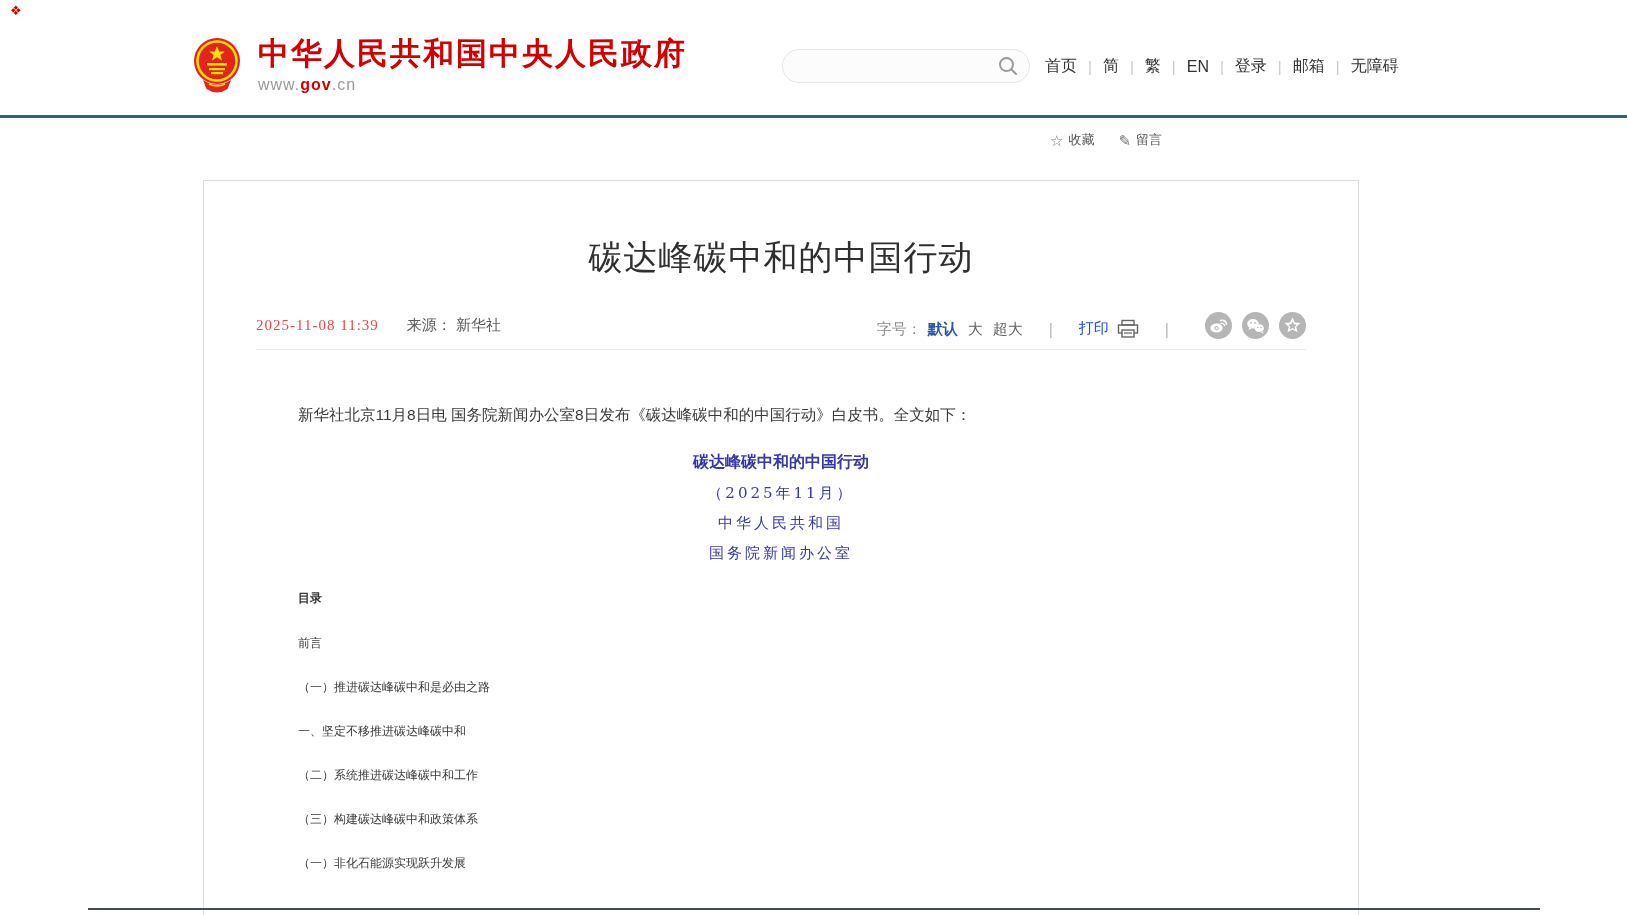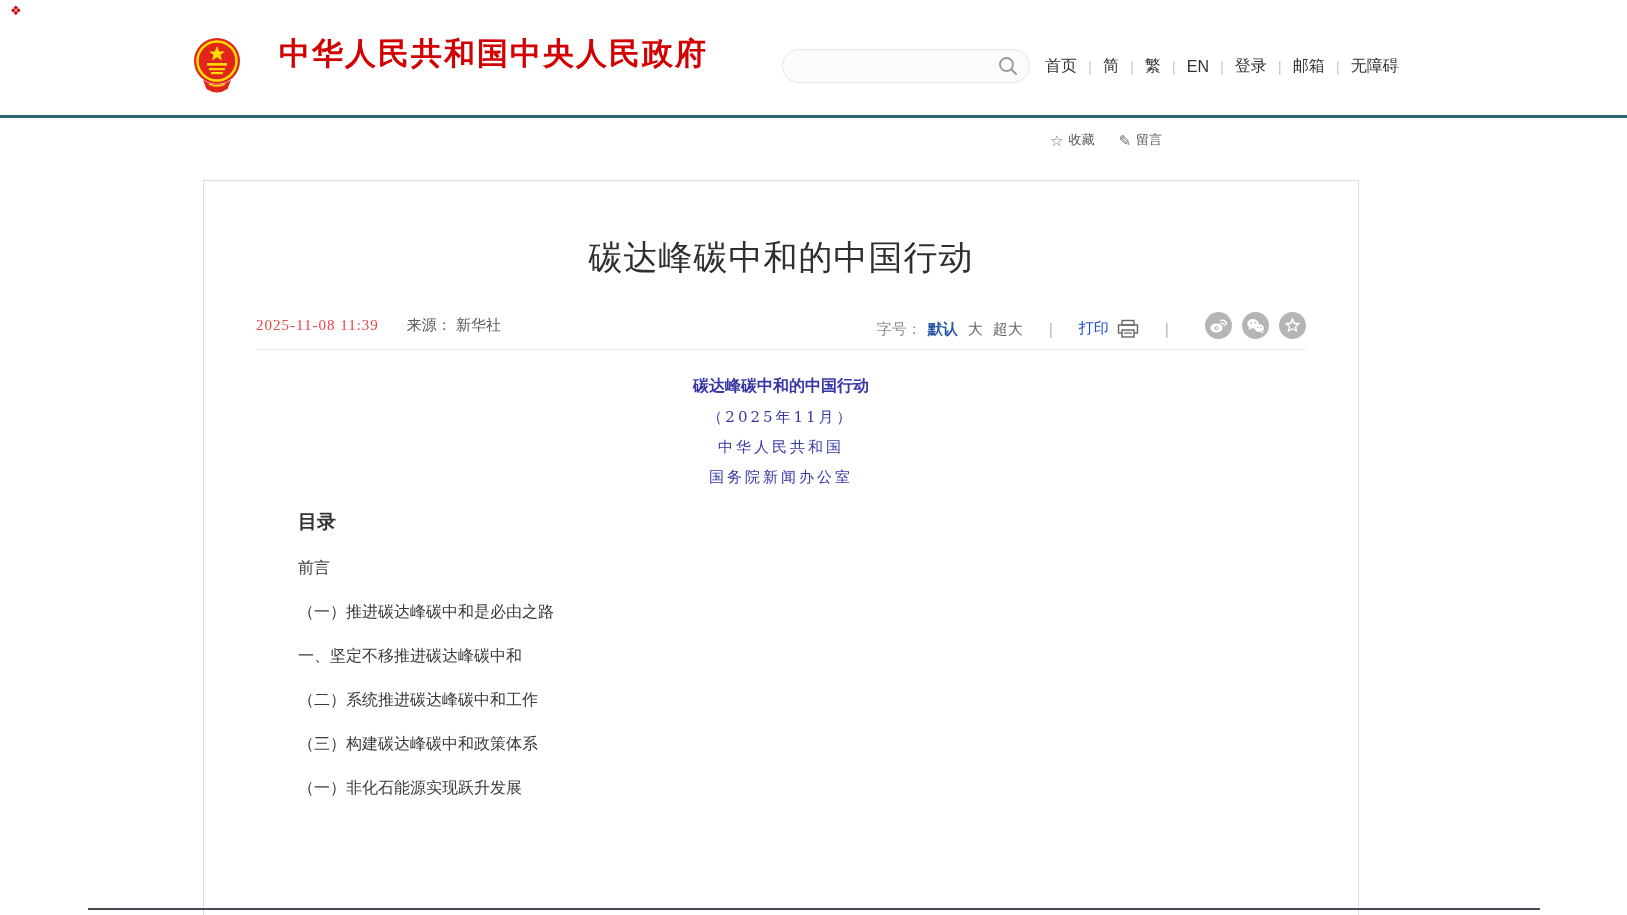--- a/index.html
+++ b/index.html
@@ -13,21 +13,21 @@
   .top-header{
     position:absolute;left:0;top:0;width:1627px;height:118px;
     background:#fff;border-bottom:3px solid #2d6374;box-sizing:border-box;
   }
   .corner-mark{position:absolute;left:10px;top:3px;width:16px;height:15px;color:#d20000;font-size:13px;line-height:15px;}
   .brand{position:absolute;left:190px;top:36px;display:flex;align-items:flex-start;}
   .emblem{width:54px;height:58px;margin-right:14px;}
   .brand-text{display:flex;flex-direction:column;}
   .site-title{
     color:#d20000;font-size:31px;font-weight:bold;letter-spacing:2px;
-    line-height:36px;white-space:nowrap;margin-left:21px;
+    line-height:36px;white-space:nowrap;
   }
   .site-url{font-size:16px;color:#9a9a9a;margin-top:4px;letter-spacing:1px;}
   .site-url .red{color:#d20000;font-weight:bold;}
   .search-box{
     position:absolute;left:782px;top:49px;width:248px;height:34px;
     border:1px solid #e5e5e5;border-radius:18px;background:#fcfcfc;
     box-sizing:border-box;display:flex;align-items:center;justify-content:flex-end;
   }
   .search-input{
     flex:1;border:none;outline:none;background:transparent;
@@ -77,22 +77,22 @@
   
   .body-text{padding:0 42px;font-size:15.5px;color:#3a3a3a;}
   .lead{margin:54px 0 0 0;line-height:22px;}
   .doc-title{
     margin:26px 0 0 0;text-align:center;font-weight:bold;color:#3737a6;font-size:16px;line-height:20px;
   }
   .doc-sub{
     margin:12px 0 0 0;text-align:center;color:#3737a6;font-size:15px;line-height:18px;
     font-family:"DejaVu Serif","Liberation Serif",serif;letter-spacing:3px;
   }
-  .toc-heading{margin:26px 0 0 0;font-weight:bold;font-size:19px;color:#333;line-height:20px;}
-  .toc-line{margin:27px 0 0 0;font-size:16px;color:#3a3a3a;line-height:17px;}
+  .toc-heading{margin:26px 0 0 0;font-weight:bold;font-size:12px;color:#333;line-height:20px;}
+  .toc-line{margin:27px 0 0 0;font-size:12px;color:#3a3a3a;line-height:17px;}
   
   .footer-line{
     position:absolute;left:88px;top:908px;width:1452px;height:2px;background:#434c55;
   }
 </style>
 </head>
 <body>
 
 <div class="top-header">
   <div class="corner-mark">❖</div>
@@ -103,20 +103,21 @@
       <circle cx="27" cy="25" r="19.5" fill="none" stroke="#ffde00" stroke-width="2.5"></circle>
       <path d="M27 10 l2.2 5.4 5.6 .2 -4.4 3.4 1.6 5.5 -5 -3.2 -5 3.2 1.6 -5.5 -4.4 -3.4 5.6 -.2 z" fill="#ffde00"></path>
       <rect x="17" y="27" width="20" height="2.6" fill="#ffde00"></rect>
       <rect x="19" y="32" width="16" height="2.2" fill="#ffde00"></rect>
       <rect x="21" y="36" width="12" height="2.2" fill="#ffde00"></rect>
       <path d="M13 44 q14 9 28 0 l-3.5 9 q-10.5 7 -21 0 z" fill="#e1251b"></path>
       <path d="M19 48 q8 4 16 0" stroke="#ffde00" stroke-width="1.6" fill="none"></path>
     </svg>
     <div class="brand-text">
       <div class="site-title">中华人民共和国中央人民政府</div>
+      <div class="site-url"><span>www.</span><span class="red">gov</span><span>.cn</span></div>
     </div>
   </div>
 
   <div class="search-box">
     <input class="search-input" type="text" placeholder="" style="">
     <button class="search-btn">
       <svg width="22" height="22" viewBox="0 0 22 22">
         <circle cx="9.5" cy="9.5" r="6.5" fill="none" stroke="#9a9a9a" stroke-width="2"></circle>
         <line x1="14.5" y1="14.5" x2="19" y2="19" stroke="#9a9a9a" stroke-width="2" stroke-linecap="round"></line>
       </svg>
@@ -201,20 +202,21 @@
           <path d="M13.5 5.5 l2.4 5 5.6 .6 -4.2 3.7 1.2 5.5 -5 -2.9 -5 2.9 1.2 -5.5 -4.2 -3.7 5.6 -.6 z" fill="#fff"></path>
           <path d="M13.5 9.5 l1.3 2.8 3 .4 -2.2 2 .6 3 -2.7 -1.6 -2.7 1.6 .6 -3 -2.2 -2 3 -.4 z" fill="#b5b5b5"></path>
         </svg>
       </span>
     </div>
   </div>
 
   <div class="meta-divider"></div>
 
   <div class="body-text">
+    <p class="lead">新华社北京11月8日电 国务院新闻办公室8日发布《碳达峰碳中和的中国行动》白皮书。全文如下：</p>
 
     <p class="doc-title">碳达峰碳中和的中国行动</p>
     <p class="doc-sub">（2025年11月）</p>
     <p class="doc-sub">中华人民共和国</p>
     <p class="doc-sub">国务院新闻办公室</p>
 
     <p class="toc-heading">目录</p>
     <p class="toc-line">前言</p>
     <p class="toc-line">（一）推进碳达峰碳中和是必由之路</p>
     <p class="toc-line">一、坚定不移推进碳达峰碳中和</p>

